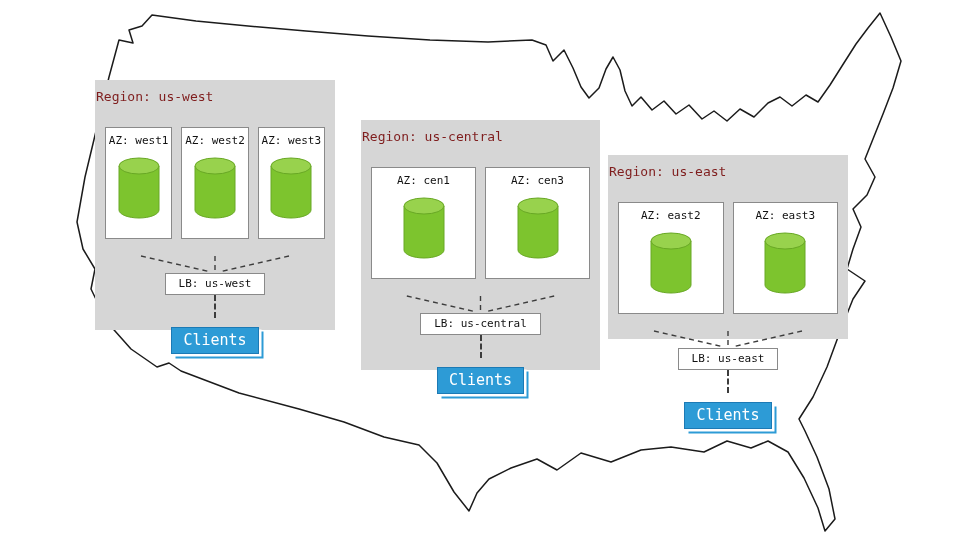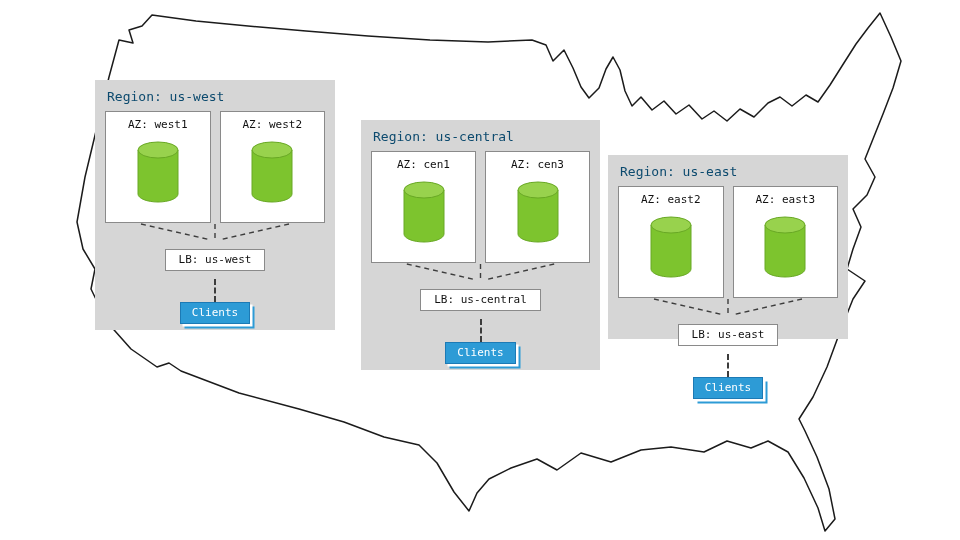--- a/index.html
+++ b/index.html
@@ -22,29 +22,29 @@
     background:#ffffff;
     font-family:"DejaVu Sans Mono","Liberation Mono",monospace;
   }
   .map-layer{position:absolute;left:0;top:0;width:960px;height:540px;z-index:0;}
   .region{
     position:absolute;
     z-index:1;
     background:var(--region-bg);
   }
   .region-title{
-    padding:9px 12px 7px 12px;
+    padding:9px 12px 7px 1px;
     font-size:13px;
-    color:#0c4a6e;
+    color:#7f1d1d;
     white-space:pre;
   }
   .az-row{
     display:flex;
     gap:9px;
-    margin:0 10px;
+    margin:16px 10px;
   }
   .az-box{
     flex:1;
     height:112px;
     background:var(--az-bg);
     border:1px solid var(--az-border);
     display:flex;
     flex-direction:column;
     align-items:center;
   }
@@ -61,41 +61,41 @@
     height:64px;
   }
   .fanout{
     display:block;
     margin:0 10px;
     width:calc(100% - 20px);
     height:18px;
   }
   .lb-box{
     width:max-content;
-    margin:8px auto;
+    margin:0 auto;
     background:#ffffff;
     border:1px solid var(--az-border);
     font-size:11px;
     padding:3px 13px 4px 13px;
     color:#111;
     white-space:pre;
   }
   .vline{
     width:0;
     height:23px;
     margin:0 auto;
     border-left:2px dashed var(--connector);
   }
   .clients-box{
     width:max-content;
-    margin:0 auto;
+    margin:9px auto;
     background:var(--clients-blue);
     border:1px solid var(--clients-border);
     color:#ffffff;
-    font-size:11px;
+    font-size:15px;
     padding:3px 11px 4px 11px;
     box-shadow:2.5px 2.5px 0 0 #ffffff,4.5px 4.5px 0 0 var(--clients-blue);
     white-space:pre;
   }
 </style>
 </head>
 <body>
 
 <svg class="map-layer" viewBox="0 0 960 540" preserveAspectRatio="none">
   <path fill="none" stroke="var(--outline)" stroke-width="1.5" stroke-linejoin="round" d="M152 15 L196 21 L248 26 L306 31 L368 36 L430 40 L488 42 L532 40
@@ -138,20 +138,27 @@
         <ellipse cx="24" cy="10" rx="20" ry="8" fill="var(--cylinder-top)" stroke="var(--cylinder-stroke)" stroke-width="1"></ellipse>
       </svg>
     </div>
     <div class="az-box">
       <div class="az-label">AZ: west2</div>
       <svg class="cylinder" viewBox="0 0 48 64">
         <path d="M4 10 V54 C4 58.4 13 62 24 62 C35 62 44 58.4 44 54 V10" fill="var(--cylinder-green)" stroke="var(--cylinder-stroke)" stroke-width="1"></path>
         <ellipse cx="24" cy="10" rx="20" ry="8" fill="var(--cylinder-top)" stroke="var(--cylinder-stroke)" stroke-width="1"></ellipse>
       </svg>
     </div>
+    <div class="az-box">
+      <div class="az-label">AZ: west3</div>
+      <svg class="cylinder" viewBox="0 0 48 64">
+        <path d="M4 10 V54 C4 58.4 13 62 24 62 C35 62 44 58.4 44 54 V10" fill="var(--cylinder-green)" stroke="var(--cylinder-stroke)" stroke-width="1"></path>
+        <ellipse cx="24" cy="10" rx="20" ry="8" fill="var(--cylinder-top)" stroke="var(--cylinder-stroke)" stroke-width="1"></ellipse>
+      </svg>
+    </div>
   </div>
   <svg class="fanout" viewBox="0 0 220 18" preserveAspectRatio="none">
     <path d="M36 1 L106 17" fill="none" stroke="var(--connector)" stroke-width="1.4" stroke-dasharray="5 4"></path>
     <path d="M110 1 L110 17" fill="none" stroke="var(--connector)" stroke-width="1.4" stroke-dasharray="5 4"></path>
     <path d="M184 1 L114 17" fill="none" stroke="var(--connector)" stroke-width="1.4" stroke-dasharray="5 4"></path>
   </svg>
   <div class="lb-box">LB: us-west</div>
   <div class="vline"></div>
   <div class="clients-box">Clients</div>
 </div>

